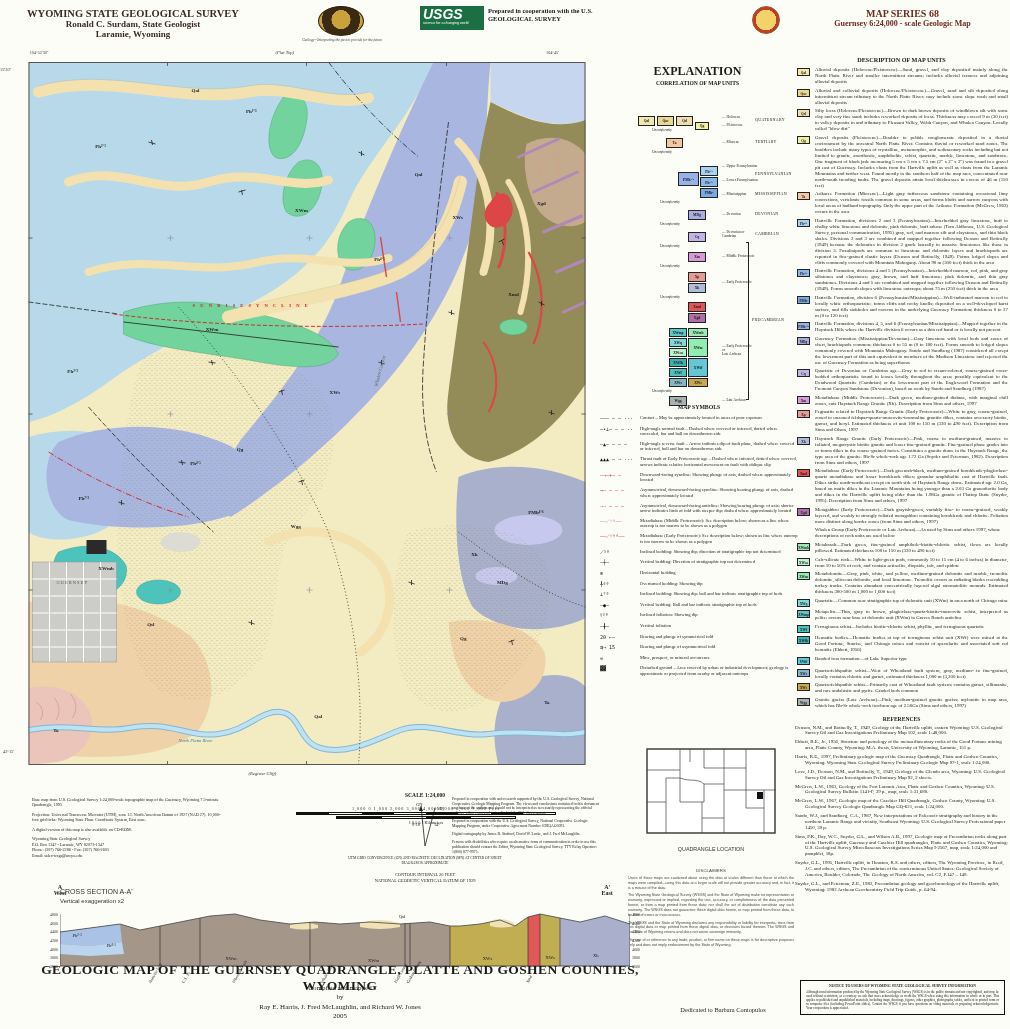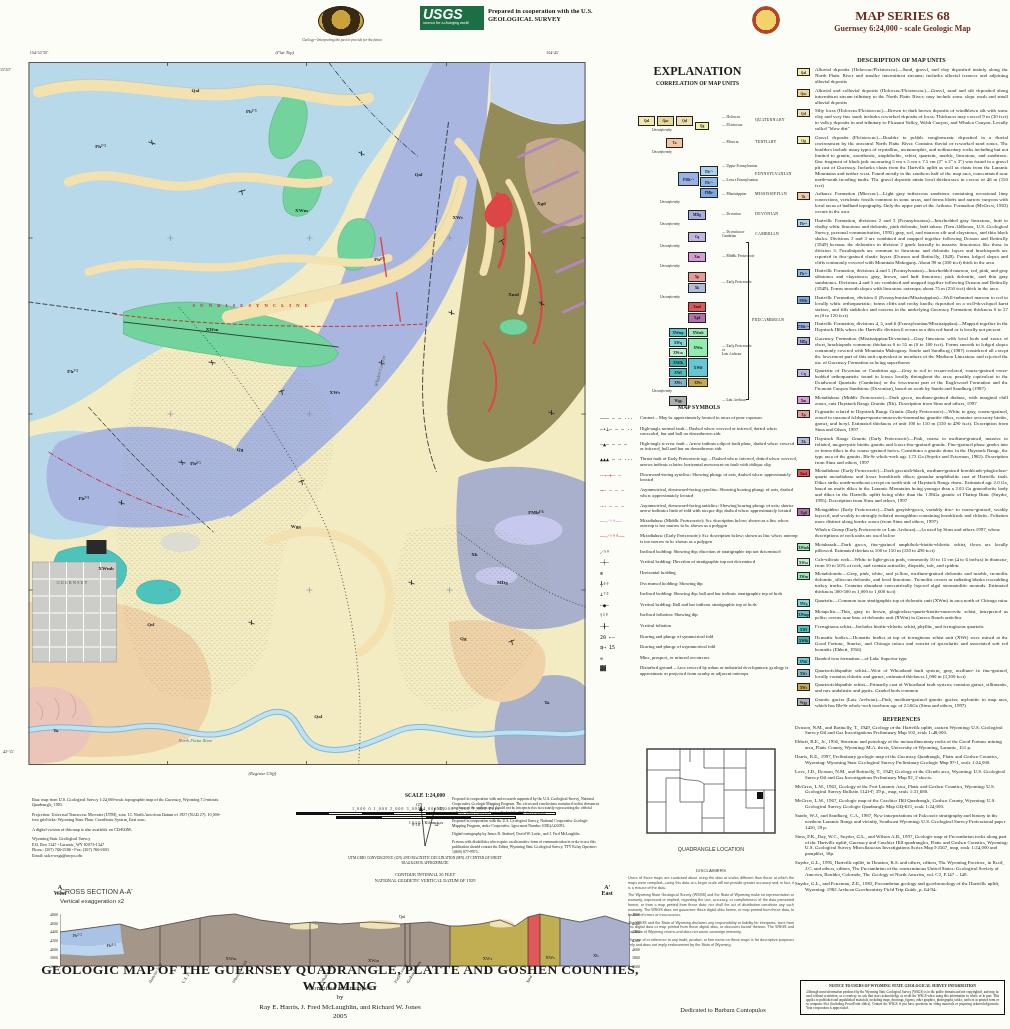--- a/index.html
+++ b/index.html
@@ -21,21 +21,21 @@
   .motto { left:272px; top:38px; width:140px; font-size:3.6px; font-style:italic; text-align:center; color:#444; }
   .usgs-box { left:420px; top:6px; width:64px; height:24px; background:#1b6f43; color:#fff;
               font-family:"Liberation Sans",sans-serif; padding:1px 3px; }
   .usgs-box .u1 { font-size:14px; font-weight:bold; font-style:italic; line-height:14px; }
   .usgs-box .u2 { font-size:3.6px; }
   .coop { left:488px; top:7px; width:110px; font-size:6.5px; font-weight:bold; line-height:1.25; }
   .seal-round { left:752px; top:6px; width:28px; height:28px; border-radius:50%;
                 background:radial-gradient(circle, #f2d36a 0 55%, #c23c2a 56% 75%, #f2d36a 76%);
                 border:1px solid #8a5a20; }
   .hdr-right { left:800px; top:8px; width:205px; text-align:center; color:#6d2a1e; }
-  .hdr-right .r1 { font-weight:bold; font-size:13px; }
+  .hdr-right .r1 { font-weight:bold; font-size:10px; }
   .hdr-right .r2 { font-weight:bold; font-size:8px; }
 
   
   #map-wrap { left:28px; top:62px; width:558px; height:703px; }
   #map-wrap svg { position:absolute; left:0; top:0; }
   .map-label { position:absolute; font-size:5px; font-weight:bold; color:#222; white-space:nowrap;
                transform:translate(-50%,-50%); }
   .map-label.town   { color:#555; font-size:4.5px; letter-spacing:1px; font-weight:normal; }
   .map-label.river  { color:#2a7ca8; font-style:italic; font-weight:normal; font-size:4.6px; }
   .map-label.canyon { color:#666; font-style:italic; font-weight:normal; transform:translate(-50%,-50%) rotate(-75deg); }
@@ -111,20 +111,25 @@
   .xs-elev.right { transform:translate(0,-50%); }
 
   .main-title { left:40px; top:962px; width:600px; text-align:center; font-size:13.5px; font-weight:bold; letter-spacing:.4px; }
   .byline { left:140px; top:984px; width:400px; text-align:center; font-size:7px; line-height:1.35; }
 </style>
 </head>
 <body>
 
 <div id="sheet">
 
+  <div class="abs hdr-left">
+    <div class="l1">WYOMING STATE GEOLOGICAL SURVEY</div>
+    <div class="l2">Ronald C. Surdam, State Geologist</div>
+    <div class="l3">Laramie, Wyoming</div>
+  </div>
   <div class="abs seal-oval"></div>
   <div class="abs motto">Geology - Interpreting the past to provide for the future</div>
   <div class="abs usgs-box">
     <div class="u1">USGS</div>
     <div class="u2">science for a changing world</div>
   </div>
   <div class="abs coop">Prepared in cooperation with the U.S. GEOLOGICAL SURVEY</div>
   <div class="abs seal-round"></div>
   <div class="abs hdr-right">
     <div class="r1">MAP SERIES 68</div>

